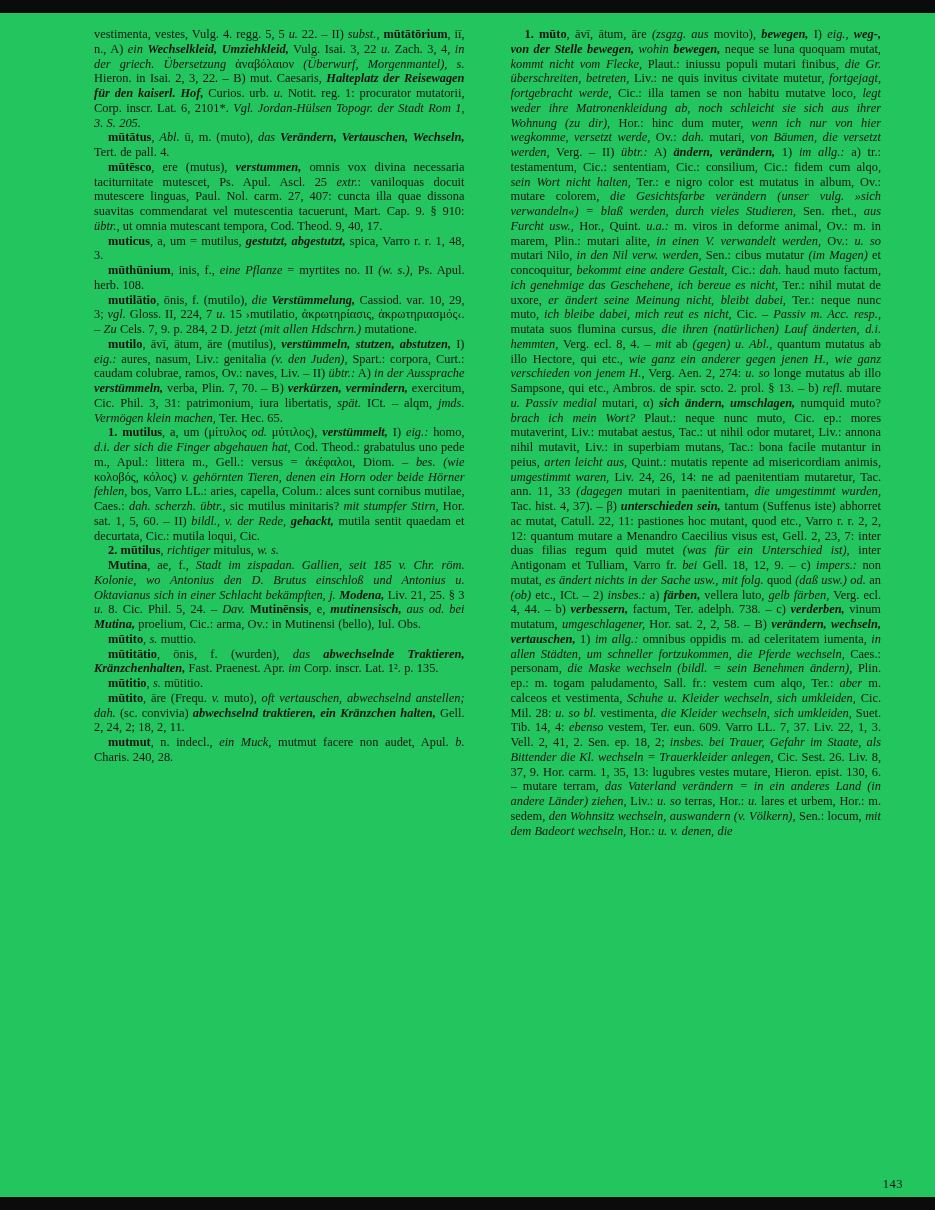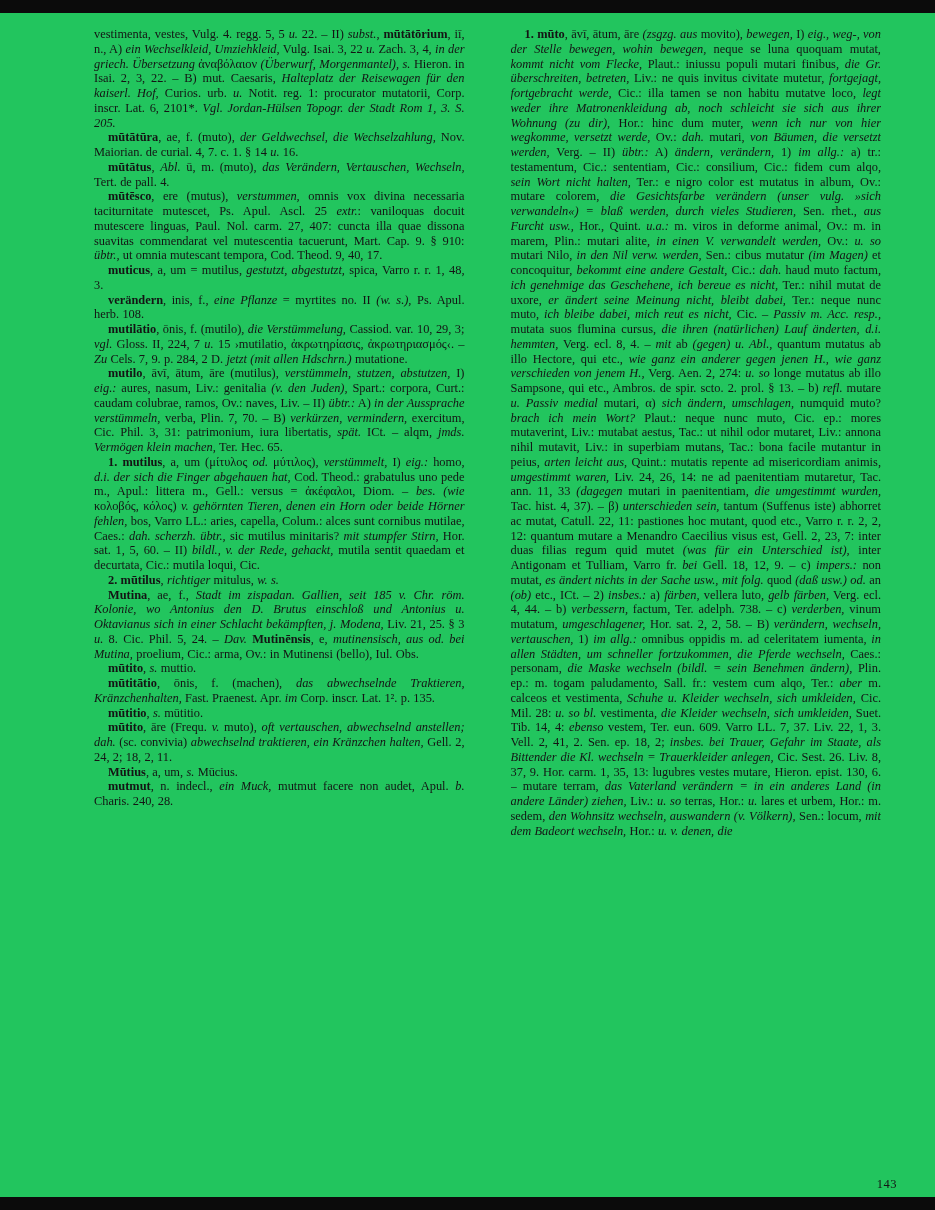--- a/index.html
+++ b/index.html
@@ -19,50 +19,48 @@
   .col{
     flex:1 1 0;min-width:0;overflow:hidden;
     text-align:justify;
     font-size:12.4px;line-height:14.75px;
     word-spacing:0.2px;
   }
   p.entry{margin:0;text-indent:14px;}
   p.entry.noindent{text-indent:0;}
   .b{font-weight:700;}
   .i{font-style:italic;}
-  .bi{font-weight:400;font-style:italic;}
+  .bi{font-weight:700;font-style:italic;}
   .page-number{
-    position:absolute;right:38px;bottom:18px;
+    position:absolute;right:32px;bottom:18px;
     font-size:12.5px;letter-spacing:0.5px;
   }
 </style>
 </head>
 <body>
 
 <div class="page">
   <div class="scan-bar top"></div>
 
   <div class="columns">
     <div class="col" id="col-left">
         <p class="entry noindent"><span>vestimenta, vestes, Vulg. 4. regg. 5, 5 </span><span class="i">u.</span><span> 22. – II) </span><span class="i">subst.</span><span>, </span><span class="b">mūtātōrium</span><span>, iī, n., A) </span><span class="i">ein </span><span class="bi">Wechselkleid, Umziehkleid,</span><span> Vulg. Isai. 3, 22 </span><span class="i">u.</span><span> Zach. 3, 4, </span><span class="i">in der griech. Übersetzung</span><span> ἀναβόλαιον </span><span class="i">(Überwurf, Morgenmantel), s.</span><span> Hieron. in Isai. 2, 3, 22. – B) mut. Caesaris, </span><span class="bi">Halteplatz der Reisewagen für den kaiserl. Hof,</span><span> Curios. urb. </span><span class="i">u.</span><span> Notit. reg. 1: procurator mutatorii, Corp. inscr. Lat. 6, 2101*. </span><span class="i">Vgl. Jordan-Hülsen Topogr. der Stadt Rom 1, 3. S. 205.</span></p>
-        <p class="entry"><span class="b">mūtātūra</span><span>, ae, f. (muto), </span><span class="i">der </span><span class="bi">Geldwechsel,</span><span class="i"> die </span><span class="bi">Wechselzahlung,</span><span> Nov. Maiorian. de curial. 4, 7. c. 1. § 14 </span><span class="i">u.</span><span> 16.</span></p>
         <p class="entry"><span class="b">mūtātus</span><span>, </span><span class="i">Abl.</span><span> ū, m. (muto), </span><span class="i">das </span><span class="bi">Verändern, Vertauschen, Wechseln,</span><span> Tert. de pall. 4.</span></p>
         <p class="entry"><span class="b">mūtēsco</span><span>, ere (mutus), </span><span class="bi">verstummen,</span><span> omnis vox divina necessaria taciturnitate mutescet, Ps. Apul. Ascl. 25 </span><span class="i">extr.</span><span>: vaniloquas docuit mutescere linguas, Paul. Nol. carm. 27, 407: cuncta illa quae dissona suavitas commendarat vel mutescentia tacuerunt, Mart. Cap. 9. § 910: </span><span class="i">übtr.,</span><span> ut omnia mutescant tempora, Cod. Theod. 9, 40, 17.</span></p>
         <p class="entry"><span class="b">muticus</span><span>, a, um = mutilus, </span><span class="bi">gestutzt, abgestutzt,</span><span> spica, Varro r. r. 1, 48, 3.</span></p>
-        <p class="entry"><span class="b">verändern</span><span>, inis, f., </span><span class="i">eine Pflanze</span><span> = myrtites no. II </span><span class="i">(w. s.),</span><span> Ps. Apul. herb. 108.</span></p>
+        <p class="entry"><span class="b">mūthūnium</span><span>, inis, f., </span><span class="i">eine Pflanze</span><span> = myrtites no. II </span><span class="i">(w. s.),</span><span> Ps. Apul. herb. 108.</span></p>
         <p class="entry"><span class="b">mutilātio</span><span>, ōnis, f. (mutilo), </span><span class="i">die </span><span class="bi">Verstümmelung,</span><span> Cassiod. var. 10, 29, 3; </span><span class="i">vgl.</span><span> Gloss. II, 224, 7 </span><span class="i">u.</span><span> 15 ›mutilatio, ἀκρωτηρίασις, ἀκρωτηριασμός‹. – </span><span class="i">Zu</span><span> Cels. 7, 9. p. 284, 2 D. </span><span class="i">jetzt (mit allen Hdschrn.)</span><span> mutatione.</span></p>
         <p class="entry"><span class="b">mutilo</span><span>, āvī, ātum, āre (mutilus), </span><span class="bi">verstümmeln, stutzen, abstutzen,</span><span> I) </span><span class="i">eig.:</span><span> aures, nasum, Liv.: genitalia </span><span class="i">(v. den Juden),</span><span> Spart.: corpora, Curt.: caudam colubrae, ramos, Ov.: naves, Liv. – II) </span><span class="i">übtr.:</span><span> A) </span><span class="i">in der Aussprache </span><span class="bi">verstümmeln,</span><span> verba, Plin. 7, 70. – B) </span><span class="bi">verkürzen, vermindern,</span><span> exercitum, Cic. Phil. 3, 31: patrimonium, iura libertatis, </span><span class="i">spät.</span><span> ICt. – alqm, </span><span class="i">jmds. Vermögen klein machen,</span><span> Ter. Hec. 65.</span></p>
         <p class="entry"><span class="b">1. mutilus</span><span>, a, um (μίτυλος </span><span class="i">od.</span><span> μύτιλος), </span><span class="bi">verstümmelt,</span><span> I) </span><span class="i">eig.:</span><span> homo, </span><span class="i">d.i. der sich die Finger abgehauen hat,</span><span> Cod. Theod.: grabatulus uno pede m., Apul.: littera m., Gell.: versus = ἀκέφαλοι, Diom. – </span><span class="i">bes. (wie</span><span> κολοβός, κόλος) </span><span class="i">v. gehörnten Tieren, denen ein Horn oder beide Hörner fehlen,</span><span> bos, Varro LL.: aries, capella, Colum.: alces sunt cornibus mutilae, Caes.: </span><span class="i">dah. scherzh. übtr.,</span><span> sic mutilus minitaris? </span><span class="i">mit stumpfer Stirn,</span><span> Hor. sat. 1, 5, 60. – II) </span><span class="i">bildl., v. der Rede, </span><span class="bi">gehackt,</span><span> mutila sentit quaedam et decurtata, Cic.: mutila loqui, Cic.</span></p>
         <p class="entry"><span class="b">2. mūtilus</span><span>, </span><span class="i">richtiger</span><span> mitulus, </span><span class="i">w. s.</span></p>
         <p class="entry"><span class="b">Mutina</span><span>, ae, f., </span><span class="i">Stadt im zispadan. Gallien, seit 185 v. Chr. röm. Kolonie, wo Antonius den D. Brutus einschloß und Antonius u. Oktavianus sich in einer Schlacht bekämpften, j. </span><span class="bi">Modena,</span><span> Liv. 21, 25. § 3 </span><span class="i">u.</span><span> 8. Cic. Phil. 5, 24. – </span><span class="i">Dav. </span><span class="b">Mutinēnsis</span><span>, e, </span><span class="bi">mutinensisch, </span><span class="i">aus od. bei </span><span class="bi">Mutina,</span><span> proelium, Cic.: arma, Ov.: in Mutinensi (bello), Iul. Obs.</span></p>
         <p class="entry"><span class="b">mūtito</span><span>, </span><span class="i">s.</span><span> muttio.</span></p>
-        <p class="entry"><span class="b">mūtitātio</span><span>, ōnis, f. (machen), </span><span class="i">das </span><span class="bi">abwechselnde Traktieren, Kränzchenhalten,</span><span> Fast. Praenest. Apr. </span><span class="i">im</span><span> Corp. inscr. Lat. 1². p. 135.</span></p>
+        <p class="entry"><span class="b">mūtitātio</span><span>, ōnis, f. (wurden), </span><span class="i">das </span><span class="bi">abwechselnde Traktieren, Kränzchenhalten,</span><span> Fast. Praenest. Apr. </span><span class="i">im</span><span> Corp. inscr. Lat. 1². p. 135.</span></p>
         <p class="entry"><span class="b">mūtitio</span><span>, </span><span class="i">s.</span><span> mūtitio.</span></p>
         <p class="entry"><span class="b">mūtito</span><span>, āre (Frequ. </span><span class="i">v.</span><span> muto), </span><span class="i">oft vertauschen, abwechselnd anstellen; dah.</span><span> (sc. convivia) </span><span class="bi">abwechselnd traktieren, ein Kränzchen halten,</span><span> Gell. 2, 24, 2; 18, 2, 11.</span></p>
-        <p class="entry"><span class="b">Mūtius</span><span>, a, um, </span><span class="i">s.</span><span> Mūcius.</span></p>
         <p class="entry"><span class="b">mutmut</span><span>, n. indecl., </span><span class="i">ein Muck,</span><span> mutmut facere non audet, Apul. </span><span class="i">b.</span><span> Charis. 240, 28.</span></p>
       </div>
     <div class="col" id="col-right">
         <p class="entry"><span class="b">1. mūto</span><span>, āvī, ātum, āre </span><span class="i">(zsgzg. aus</span><span> movito), </span><span class="bi">bewegen,</span><span> I) </span><span class="i">eig.,</span><span> </span><span class="bi">weg-, von der Stelle bewegen,</span><span> </span><span class="i">wohin</span><span> </span><span class="bi">bewegen,</span><span> neque se luna quoquam mutat, </span><span class="i">kommt nicht vom Flecke,</span><span> Plaut.: iniussu populi mutari finibus, </span><span class="i">die Gr. überschreiten, betreten,</span><span> Liv.: ne quis invitus civitate mutetur, </span><span class="i">fortgejagt, fortgebracht werde,</span><span> Cic.: illa tamen se non habitu mutatve loco, </span><span class="i">legt weder ihre Matronenkleidung ab, noch schleicht sie sich aus ihrer Wohnung (zu dir),</span><span> Hor.: hinc dum muter, </span><span class="i">wenn ich nur von hier wegkomme, versetzt werde,</span><span> Ov.: </span><span class="i">dah.</span><span> mutari, </span><span class="i">von Bäumen, die versetzt werden,</span><span> Verg. – II) </span><span class="i">übtr.:</span><span> A) </span><span class="bi">ändern, verändern,</span><span> 1) </span><span class="i">im allg.:</span><span> a) tr.: testamentum, Cic.: sententiam, Cic.: consilium, Cic.: fidem cum alqo, </span><span class="i">sein Wort nicht halten,</span><span> Ter.: e nigro color est mutatus in album, Ov.: mutare colorem, </span><span class="i">die Gesichtsfarbe verändern (unser vulg. »sich verwandeln«) = blaß werden, durch vieles Studieren,</span><span> Sen. rhet., </span><span class="i">aus Furcht usw.,</span><span> Hor., Quint. </span><span class="i">u.a.:</span><span> m. viros in deforme animal, Ov.: m. in marem, Plin.: mutari alite, </span><span class="i">in einen V. verwandelt werden,</span><span> Ov.: </span><span class="i">u. so</span><span> mutari Nilo, </span><span class="i">in den Nil verw. werden,</span><span> Sen.: cibus mutatur </span><span class="i">(im Magen)</span><span> et concoquitur, </span><span class="i">bekommt eine andere Gestalt,</span><span> Cic.: </span><span class="i">dah.</span><span> haud muto factum, </span><span class="i">ich genehmige das Geschehene, ich bereue es nicht,</span><span> Ter.: nihil mutat de uxore, </span><span class="i">er ändert seine Meinung nicht, bleibt dabei,</span><span> Ter.: neque nunc muto, </span><span class="i">ich bleibe dabei, mich reut es nicht,</span><span> Cic. – </span><span class="i">Passiv m. Acc. resp.,</span><span> mutata suos flumina cursus, </span><span class="i">die ihren (natürlichen) Lauf änderten, d.i. hemmten,</span><span> Verg. ecl. 8, 4. – </span><span class="i">mit</span><span> ab </span><span class="i">(gegen) u. Abl.,</span><span> quantum mutatus ab illo Hectore, qui etc., </span><span class="i">wie ganz ein anderer gegen jenen H., wie ganz verschieden von jenem H.,</span><span> Verg. Aen. 2, 274: </span><span class="i">u. so</span><span> longe mutatus ab illo Sampsone, qui etc., Ambros. de spir. scto. 2. prol. § 13. – b) </span><span class="i">refl.</span><span> mutare </span><span class="i">u. Passiv medial</span><span> mutari, α) </span><span class="bi">sich ändern, umschlagen,</span><span> numquid muto? </span><span class="i">brach ich mein Wort?</span><span> Plaut.: neque nunc muto, Cic. ep.: mores mutaverint, Liv.: mutabat aestus, Tac.: ut nihil odor mutaret, Liv.: annona nihil mutavit, Liv.: in superbiam mutans, Tac.: bona facile mutantur in peius, </span><span class="i">arten leicht aus,</span><span> Quint.: mutatis repente ad misericordiam animis, </span><span class="i">umgestimmt waren,</span><span> Liv. 24, 26, 14: ne ad paenitentiam mutaretur, Tac. ann. 11, 33 </span><span class="i">(dagegen</span><span> mutari in paenitentiam, </span><span class="i">die umgestimmt wurden,</span><span> Tac. hist. 4, 37). – β) </span><span class="bi">unterschieden sein,</span><span> tantum (Suffenus iste) abhorret ac mutat, Catull. 22, 11: pastiones hoc mutant, quod etc., Varro r. r. 2, 2, 12: quantum mutare a Menandro Caecilius visus est, Gell. 2, 23, 7: inter duas filias regum quid mutet </span><span class="i">(was für ein Unterschied ist),</span><span> inter Antigonam et Tulliam, Varro fr. </span><span class="i">bei</span><span> Gell. 18, 12, 9. – c) </span><span class="i">impers.:</span><span> non mutat, </span><span class="i">es ändert nichts in der Sache usw., mit folg.</span><span> quod </span><span class="i">(daß usw.) od.</span><span> an </span><span class="i">(ob)</span><span> etc., ICt. – 2) </span><span class="i">insbes.:</span><span> a) </span><span class="bi">färben,</span><span> vellera luto, </span><span class="i">gelb färben,</span><span> Verg. ecl. 4, 44. – b) </span><span class="bi">verbessern,</span><span> factum, Ter. adelph. 738. – c) </span><span class="bi">verderben,</span><span> vinum mutatum, </span><span class="i">umgeschlagener,</span><span> Hor. sat. 2, 2, 58. – B) </span><span class="bi">verändern, wechseln, vertauschen,</span><span> 1) </span><span class="i">im allg.:</span><span> omnibus oppidis m. ad celeritatem iumenta, </span><span class="i">in allen Städten, um schneller fortzukommen, die Pferde wechseln,</span><span> Caes.: personam, </span><span class="i">die Maske wechseln (bildl. = sein Benehmen ändern),</span><span> Plin. ep.: m. togam paludamento, Sall. fr.: vestem cum alqo, Ter.: </span><span class="i">aber</span><span> m. calceos et vestimenta, </span><span class="i">Schuhe u. Kleider wechseln, sich umkleiden,</span><span> Cic. Mil. 28: </span><span class="i">u. so bl.</span><span> vestimenta, </span><span class="i">die Kleider wechseln, sich umkleiden,</span><span> Suet. Tib. 14, 4: </span><span class="i">ebenso</span><span> vestem, Ter. eun. 609. Varro LL. 7, 37. Liv. 22, 1, 3. Vell. 2, 41, 2. Sen. ep. 18, 2; </span><span class="i">insbes. bei Trauer, Gefahr im Staate, als Bittender die Kl. wechseln = Trauerkleider anlegen,</span><span> Cic. Sest. 26. Liv. 8, 37, 9. Hor. carm. 1, 35, 13: lugubres vestes mutare, Hieron. epist. 130, 6. – mutare terram, </span><span class="i">das Vaterland verändern = in ein anderes Land (in andere Länder) ziehen,</span><span> Liv.: </span><span class="i">u. so</span><span> terras, Hor.: </span><span class="i">u.</span><span> lares et urbem, Hor.: m. sedem, </span><span class="i">den Wohnsitz wechseln, auswandern (v. Völkern),</span><span> Sen.: locum, </span><span class="i">mit dem Badeort wechseln,</span><span> Hor.: </span><span class="i">u. v. denen, die</span></p>
       </div>
   </div>
 
   <div class="page-number">143</div>
 
   <div class="scan-bar bottom"></div>

